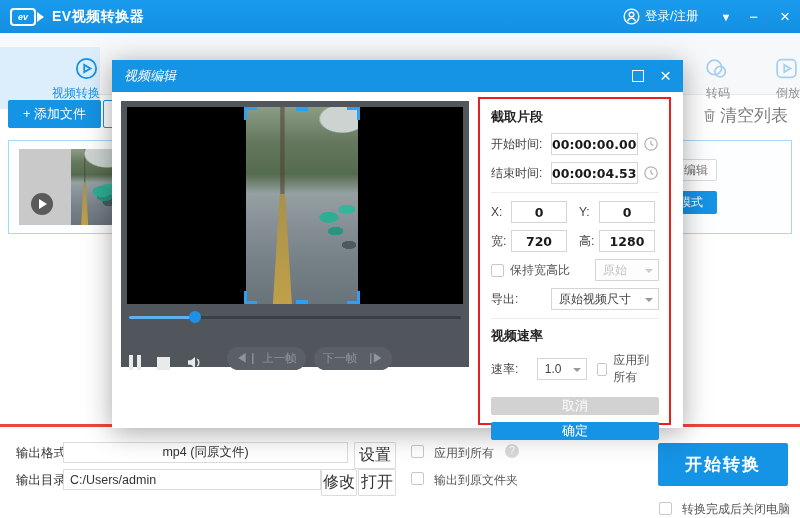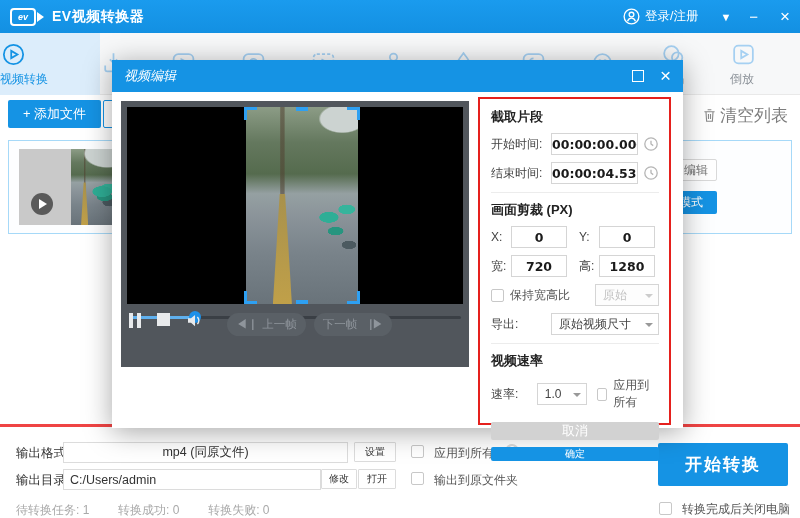--- a/index.html
+++ b/index.html
@@ -19,22 +19,22 @@
   .tb-right { margin-left:auto; display:flex; align-items:center; color:#fff; }
   .login { display:flex; align-items:center; font-size:12.5px; cursor:pointer; }
   .login svg { margin-right:5px; }
   .tb-caret { font-size:11px; margin:0 18px 0 22px; cursor:pointer; }
   .tb-min { font-size:15px; margin-right:22px; cursor:pointer; line-height:10px; }
   .tb-close { font-size:17px; cursor:pointer; }
 
   
   .tabbar { position:absolute; left:0; top:33px; width:800px; height:62px; background:#f7f8f9;
     border-bottom:1px solid #e9e9e9; display:flex; }
-  .tab { width:70px; height:62px; display:flex; flex-direction:column; align-items:flex-start;
-    justify-content:center; cursor:pointer; }
+  .tab { width:70px; height:62px; display:flex; flex-direction:column; align-items:flex-end;
+    justify-content:center; cursor:pointer;margin-top:14px; }
   .tab:first-child { width:100px; }
   .tab .tlabel { font-size:12px; color:#8a9097; margin-top:3px; white-space:nowrap; }
   .tab svg { stroke:#a5d0f2; fill:none; stroke-width:1.7; }
   .tab.selected { background:#dcedfb; }
   .tab.selected svg { stroke:#1593e4; }
   .tab.selected .tlabel { color:#1593e4; }
 
   
   .btn-add { position:absolute; left:8px; top:100px; width:93px; height:28px; background:#1593e4;
     color:#fff; font-size:13px; border:none; border-radius:2px; cursor:pointer; }
@@ -56,22 +56,22 @@
     border:1px solid #d9d9d9; border-radius:2px; color:#737373; font-size:12px; cursor:pointer; }
   .row-btn-mode { position:absolute; left:656px; top:50px; width:52px; height:23px; background:#1593e4;
     border:none; border-radius:2px; color:#fff; font-size:12px; cursor:pointer; }
 
   
   .bottom { position:absolute; left:0; top:424px; width:800px; height:94px; background:#fff;
     border-top:3px solid #ef4444; }
   .out-label { position:absolute; font-size:12.5px; color:#333; }
   .out-input { position:absolute; height:21px; border:1px solid #dcdcdc; background:#fff;
     font-size:12.5px; color:#333; padding:0 6px; font-family:"Liberation Sans","DejaVu Sans",sans-serif; }
-  .small-btn { position:absolute; height:20px; background:#fff; border:1px solid #dcdcdc;
-    color:#333; font-size:10px; cursor:pointer; border-radius:1px; }
+  .small-btn { position:absolute; height:27px; background:#fff; border:1px solid #dcdcdc;
+    color:#333; font-size:16px; cursor:pointer; border-radius:1px; }
   .cb { display:inline-block; width:13px; height:13px; border:1px solid #c8c8c8; border-radius:2px;
     background:#fff; vertical-align:-2px; cursor:pointer; }
   .cb-label { font-size:12px; color:#555; margin-left:6px; }
   .helpq { display:inline-block; width:14px; height:14px; border-radius:50%; background:#d9d9d9;
     color:#fff; font-size:10px; text-align:center; line-height:14px; margin-left:6px; }
   .btn-start { position:absolute; left:658px; top:16px; width:130px; height:43px; background:#1593e4;
     border:none; border-radius:2px; color:#fff; font-size:17px; font-weight:bold; letter-spacing:2px; cursor:pointer; }
   .statusline { position:absolute; left:16px; top:75px; font-size:12px; color:#a9a9a9; }
   .statusline span.gap { display:inline-block; width:22px; }
   .shutdown { position:absolute; right:10px; top:72px; }
@@ -106,21 +106,21 @@
   .ch.bl { left:-2px; bottom:0; border-left:3px solid #2ea0f2; border-bottom:3px solid #2ea0f2; }
   .ch.br { right:-2px; bottom:0; border-right:3px solid #2ea0f2; border-bottom:3px solid #2ea0f2; }
   .ch.tm { left:50%; top:0; width:12px; height:4px; margin-left:-6px; background:#2ea0f2; }
   .ch.bm { left:50%; bottom:0; width:12px; height:4px; margin-left:-6px; background:#2ea0f2; }
 
   .slider { position:absolute; left:8px; top:210px; width:332px; height:12px; cursor:pointer; }
   .slider .track { position:absolute; left:0; top:5px; width:100%; height:3px; background:#3a3f45; border-radius:2px; }
   .slider .fill { position:absolute; left:0; top:5px; height:3px; background:#5fb0ee; border-radius:2px; }
   .slider .knob { position:absolute; top:0; width:12px; height:12px; border-radius:50%; background:#1e90e8; margin-left:-6px; }
 
-  .controls { position:absolute; left:8px; top:212px; right:8px; height:30px; display:flex; align-items:flex-start; }
+  .controls { position:absolute; left:8px; top:239px; right:8px; height:30px; display:flex; align-items:flex-end; }
   .ic-pause { display:flex; gap:4px; margin-right:16px; cursor:pointer; }
   .ic-pause i { display:block; width:4px; height:15px; background:#e8eaec; }
   .ic-stop { width:13px; height:13px; background:#e8eaec; margin-right:16px; cursor:pointer; }
   .ic-vol { cursor:pointer; margin-right:22px; display:flex; align-items:center; }
   .pill { background:#5a6066; border:none; border-radius:12px; color:#8f959c; font-size:11.5px;
     padding:4px 9px; margin-right:8px; cursor:pointer; white-space:nowrap; }
   .timecode { margin-left:auto; color:#d4d8db; font-size:11.5px; font-family:"DejaVu Sans",sans-serif; }
 
   
   .panel { position:absolute; left:366px; top:37px; width:193px; height:328px;
@@ -140,21 +140,21 @@
     color:#444; display:flex; align-items:center; padding:0 16px 0 7px; cursor:pointer; }
   .select .car { position:absolute; right:5px; top:9px; width:0; height:0;
     border-left:4px solid transparent; border-right:4px solid transparent; border-top:4px solid #999; }
   .select.disabled { color:#c2c2c2; background:#fdfdfd; }
   .select.disabled .car { border-top-color:#ccc; }
   .gap12 { width:12px; }
   .p-btns { display:flex; gap:7px; margin-top:11px;flex-direction:column; }
   .btn-cancel { flex:1.25; height:25px; background:#d2d2d2; border:none; border-radius:2px;
     color:#fff; font-size:13px; cursor:pointer; }
   .btn-ok { flex:1; height:25px; background:#1593e4; border:none; border-radius:2px;
-    color:#fff; font-size:10px; cursor:pointer; }
+    color:#fff; font-size:13px; cursor:pointer; }
 </style>
 </head>
 <body>
 
 <div class="app">
 
   <div class="titlebar">
     <div class="logo">
       <div class="cam">ev</div>
       <div class="lens"></div>
@@ -283,30 +283,20 @@
 
     <span class="out-label" style="left:16px; top:45px;">输出目录</span>
     <input class="out-input" style="left: 63px; top: 42px; width: 258px;" readonly="" value="C:/Users/admin">
     <button class="small-btn" style="left:321px; top:42px; width:36px;">修改</button>
     <button class="small-btn" style="left:358px; top:42px; width:38px;">打开</button>
     <span class="cb" style="position:absolute; left:411px; top:45px;"></span>
     <span class="cb-label" style="position:absolute; left:428px; top:45px;">输出到原文件夹</span>
 
     <button class="btn-start">开始转换</button>
 
-    <div class="statusline">
-      <span>待转换任务:</span>
-      <span>1</span>
-      <span class="gap"></span>
-      <span>转换成功:</span>
-      <span>0</span>
-      <span class="gap"></span>
-      <span>转换失败:</span>
-      <span>0</span>
-    </div>
     <div class="shutdown">
       <span class="cb"></span>
       <span class="cb-label">转换完成后关闭电脑</span>
     </div>
   </div>
 
   <div class="modal">
     <div class="modal-head">
       <span class="modal-title">视频编辑</span>
       <span class="m-max"></span>
@@ -362,21 +352,20 @@
         <span class="p-lab w58">结束时间:</span>
         <input class="t-input" readonly="" value="00:00:04.533" style="">
         <span class="clock">
           <svg width="16" height="16" viewBox="0 0 16 16">
               <circle cx="8" cy="8" r="6.2" stroke="#b5b5b5" fill="none" stroke-width="1.3"></circle>
               <path d="M8 4.8V8l2.2 1.6" stroke="#b5b5b5" stroke-width="1.3" fill="none"></path>
             </svg>
         </span>
       </div>
       <hr class="sep">
-      <div class="p-head">画面剪裁 (PX)</div>
       <div class="p-row">
         <span class="p-lab w20">X:</span>
         <input class="n-input" readonly="" value="0" style="">
         <span class="gap12"></span>
         <span class="p-lab w20">Y:</span>
         <input class="n-input" readonly="" value="0" style="">
       </div>
       <div class="p-row">
         <span class="p-lab w20">宽:</span>
         <input class="n-input" readonly="" value="720" style="">

